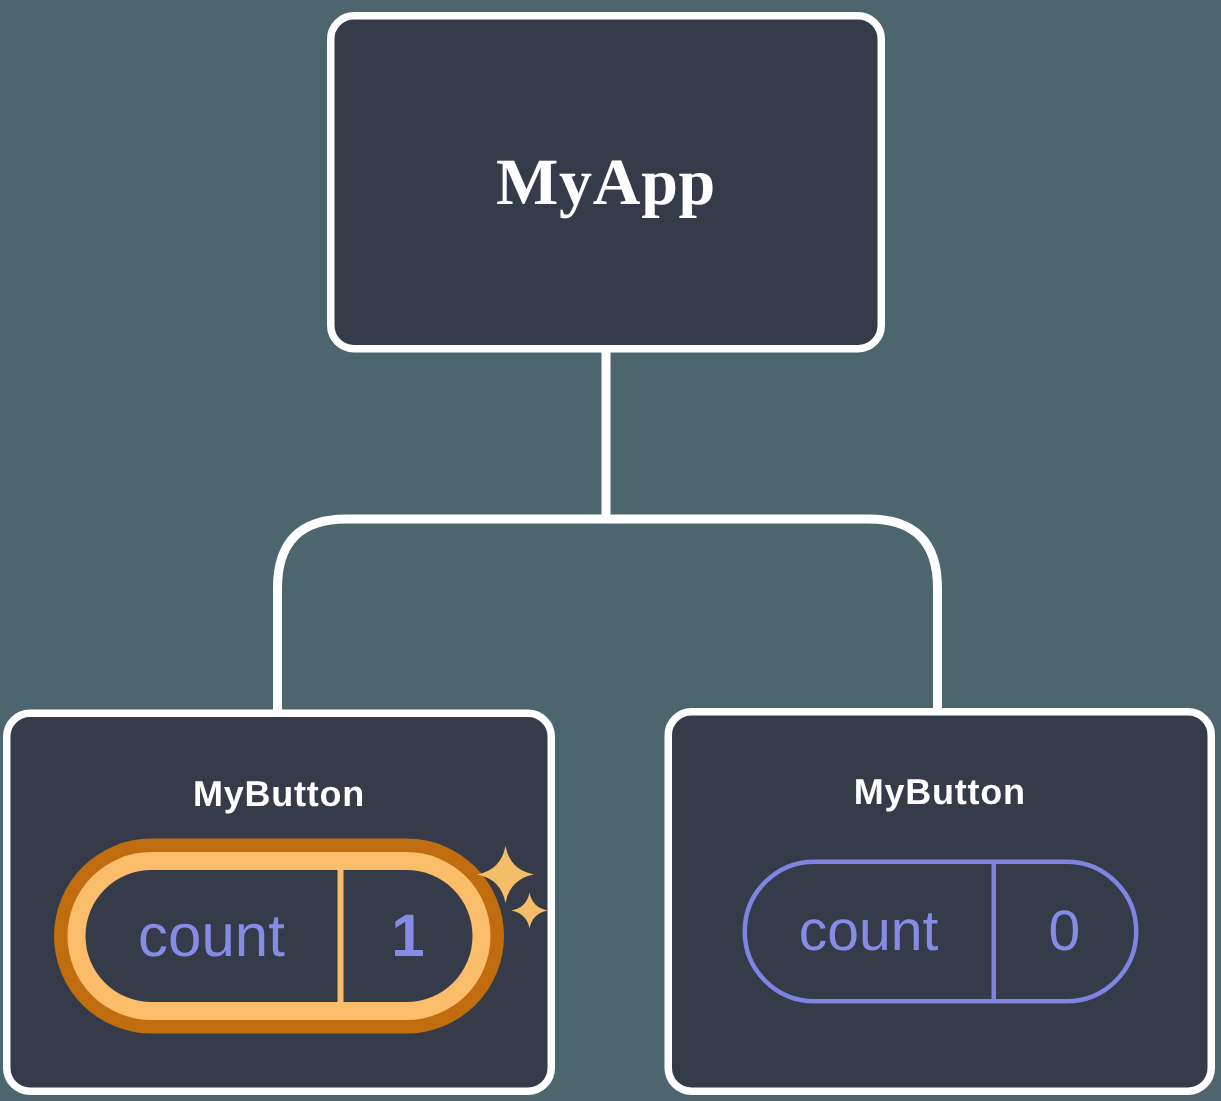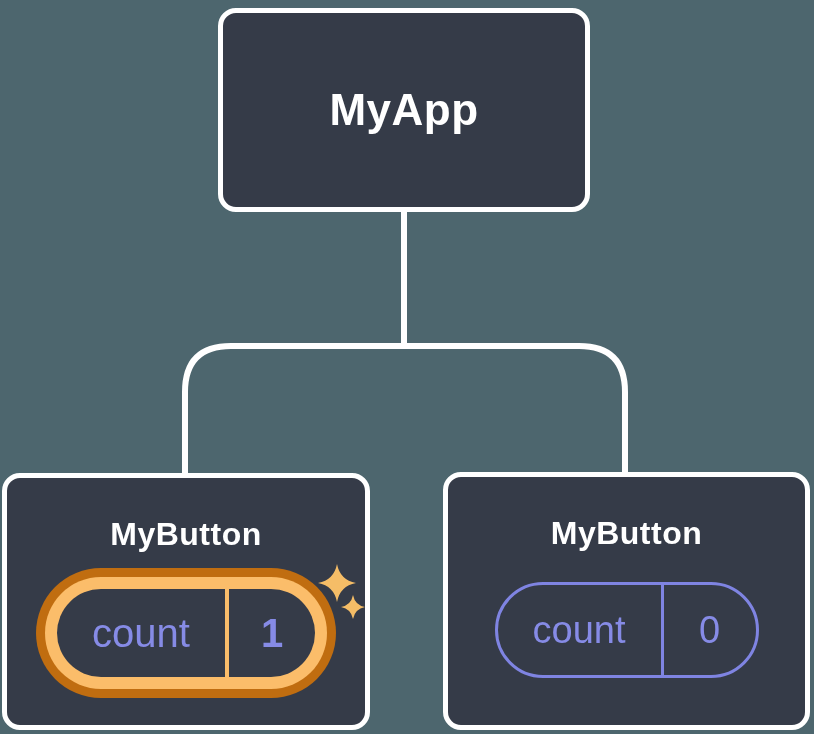--- a/index.html
+++ b/index.html
@@ -22,34 +22,35 @@
     border: 5px solid #ffffff;
     border-radius: 18px;
     box-sizing: border-box;
     display: flex;
     flex-direction: column;
     align-items: center;
     color: #ffffff;
   }
   .node-root {
     left: 218px; top: 8px;
-    width: 372px; height: 204px;
+    width: 372px; height: 227px;
     justify-content: center;
+    font-family: Liberation Serif, serif;
   }
   .node-root .node-title {
     font-size: 44px;
     font-weight: 600;
     letter-spacing: 0.5px;
   }
   .node-child-left  { left: 2px;   top: 473px; width: 368px; height: 257px; }
   .node-child-right { left: 443px; top: 472px; width: 367px; height: 258px; }
   .node-child-left .node-title,
   .node-child-right .node-title {
     margin-top: 38px;
-    font-size: 32px;
+    font-size: 24px;
     font-weight: 600;
     letter-spacing: 0.5px;
   }
   
   .pill-hl-outer {
     margin-top: 15px;
     width: 300px; height: 130px;
     border-radius: 65px;
     background: #c06d10;
     display: flex; align-items: center; justify-content: center;

